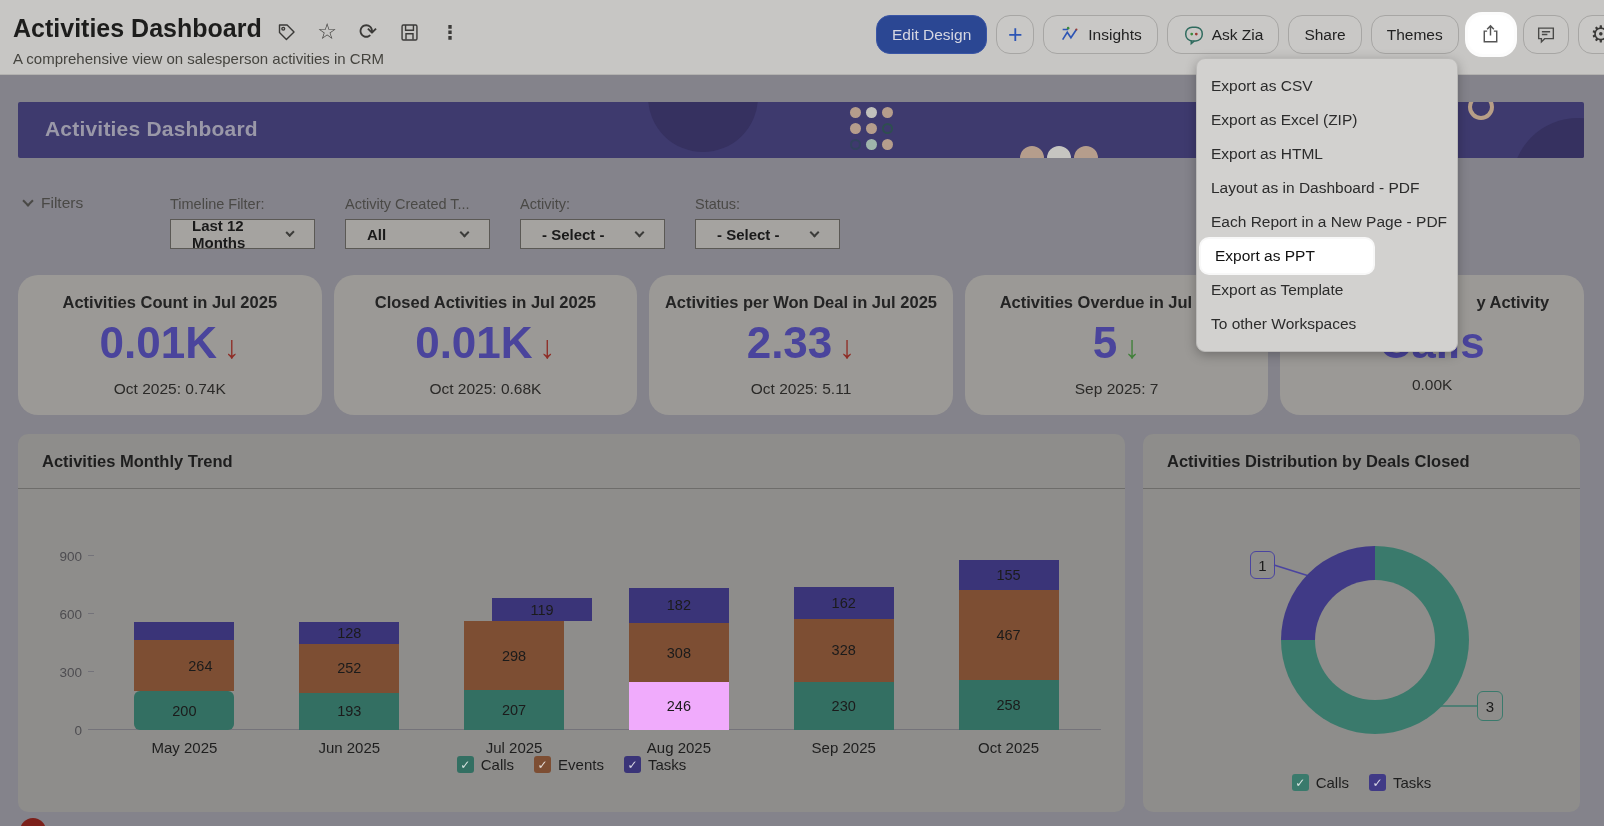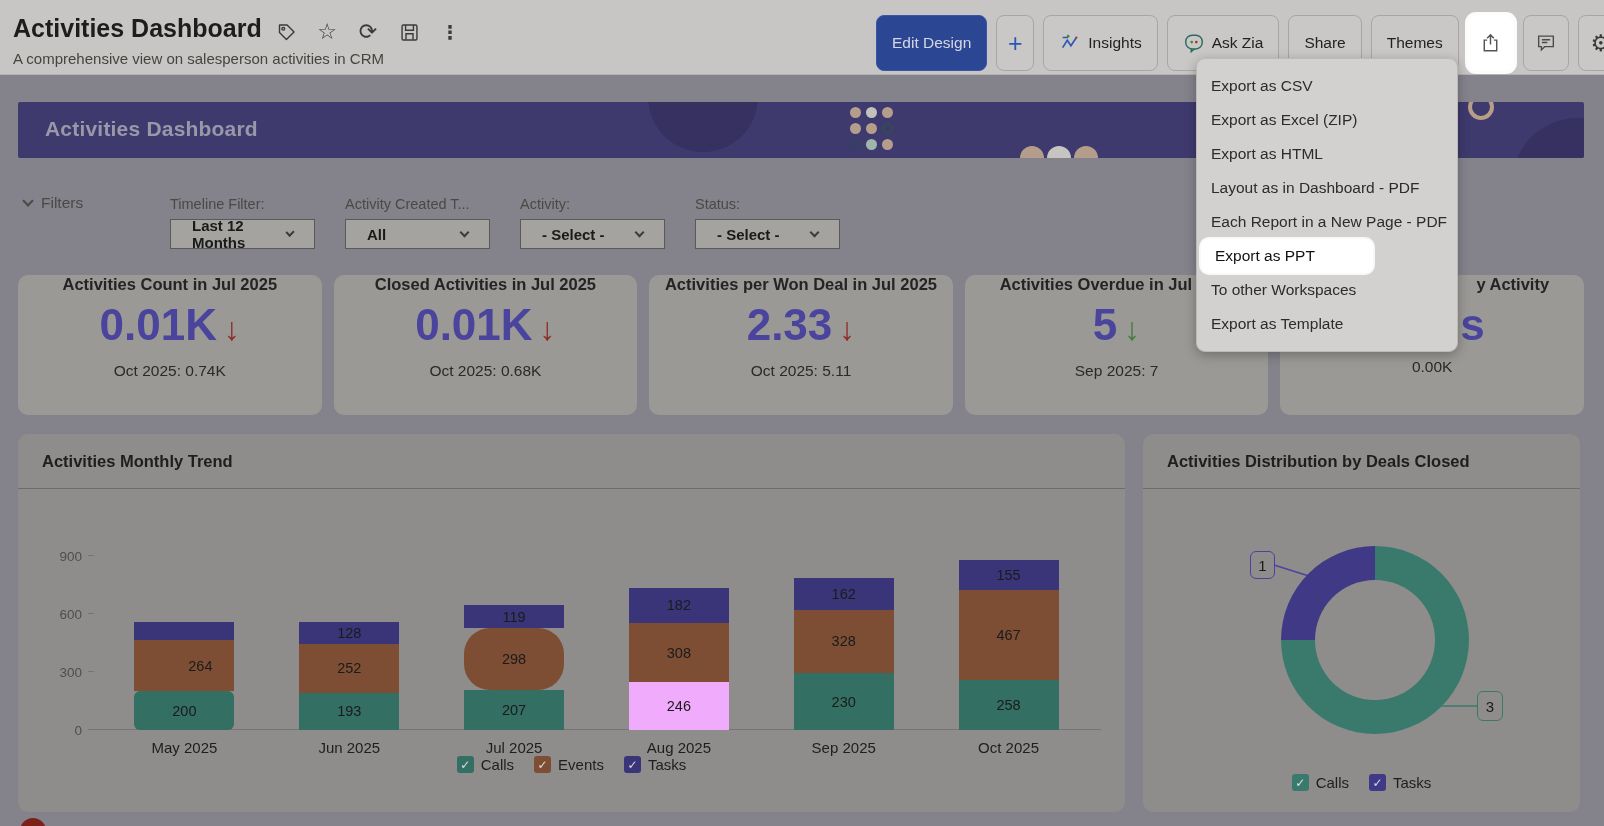--- a/index.html
+++ b/index.html
@@ -9,21 +9,21 @@
 
   
   .header { position:absolute; left:0; top:0; width:1604px; height:75px; background:#c7c6c4; border-bottom:1px solid #b3b2b0; z-index:30; }
   .hdr-title { position:absolute; left:13px; top:14px; font-size:25px; font-weight:700; color:#1d1d1c; }
   .hdr-sub { position:absolute; left:13px; top:50px; font-size:15px; color:#45443f; }
   .hdr-icons { position:absolute; left:274px; top:20px; display:flex; align-items:center; gap:17px; color:#3b3a38; }
   .hdr-icons .ic { width:24px; height:24px; display:flex; align-items:center; justify-content:center; font-size:22px; cursor:pointer; }
   .hdr-icons svg { stroke:#3b3a38; fill:none; stroke-width:1.6; }
 
   .hdr-btns { position:absolute; left:876px; top:15px; display:flex; gap:9px; align-items:center; }
-  .btn { height:56px; display:flex; align-items:center; gap:7px; padding:0 15px; background:#c9c8c6; border:1px solid #a7a6a4; border-radius:8px; font-size:15.5px; color:#222; white-space:nowrap; cursor:pointer; }
+  .btn { height:39px; display:flex; align-items:center; gap:7px; padding:0 15px; background:#c9c8c6; border:1px solid #a7a6a4; border-radius:14px; font-size:15.5px; color:#222; white-space:nowrap; cursor:pointer; }
   .btn.primary { background:#2b4793; border-color:#3a55a5; color:#d6d7e2; font-weight:400; }
   .btn.plusbtn { width:38px; justify-content:center; padding:0; color:#2d55b5; font-size:25px; font-weight:400; }
   .btn.iconbtn { width:46px; justify-content:center; padding:0; }
   .btn.iconbtn svg { stroke:#4a4a48; fill:none; stroke-width:1.5; }
   .btn.hl-export { background:#ffffff; border-color:#ffffff; box-shadow:0 0 0 3px rgba(255,255,255,.95); z-index:41; }
   .btn.hl-export svg { stroke:#555; }
   .gear-glyph { font-size:23px; color:#3b3a38; line-height:1; }
 
   
   .menu { position:absolute; left:1196px; top:58px; width:262px; background:#d2d1cf; border:1px solid #bbbab8; border-radius:9px; box-shadow:0 3px 12px rgba(0,0,0,.28); padding:10px 0; z-index:40; }
@@ -42,21 +42,21 @@
   .chev { width:8px; height:8px; border-right:2px solid #4a4946; border-bottom:2px solid #4a4946; transform:rotate(45deg); display:inline-block; margin-top:-4px; }
   .filter-fields { position:absolute; left:170px; top:0; display:flex; gap:30px;margin-top:16px; }
   .filter-field { width:145px; }
   .filter-label { font-size:14.5px; color:#4a4946; margin-bottom:7px; white-space:nowrap; overflow:hidden; text-overflow:ellipsis; }
   .filter-select { height:30px; background:#a5a3a0; border:1px solid #5b5955; display:flex; align-items:center; justify-content:space-between; padding:0 21px; cursor:pointer; }
   .filter-value { font-size:15px; font-weight:700; color:#1a1a1a; }
   .filter-select .chev { border-color:#3c3c3a; width:7px; height:7px; }
 
   
   .kpi-row { position:absolute; left:18px; top:275px; width:1566px; height:140px; display:flex; gap:12px; }
-  .kpi-card { flex:1; background:#9b9996; border-radius:10px; text-align:center; position:relative; }
+  .kpi-card { flex:1; background:#9b9996; border-radius:20px; padding-top:18px; text-align:center; position:relative; }
   .kpi-title { font-size:16.5px; font-weight:700; color:#242424; white-space:nowrap; overflow:hidden; padding:0 8px; }
   .kpi-partial .kpi-title { text-align:left; padding-left:196px; overflow:visible; }
   .kpi-value { margin-top:5px; font-size:44px; font-weight:700; color:#4a449c; line-height:52px; }
   .kpi-arrow { font-size:32px; font-weight:600; margin-left:7px; }
   .kpi-arrow.red { color:#8e2d26; }
   .kpi-arrow.green { color:#41803a; }
   .kpi-sub { margin-top:7px; font-size:15.5px; color:#2b2a28; }
 
   
   .chart-card { position:absolute; top:434px; height:378px; background:#8e8d8b; border-radius:10px; }
@@ -286,24 +286,24 @@
                 <span class="bar-val">128</span>
               </div>
             </div>
             <div class="bar-xlab">Jun 2025</div>
           </div>
           <div class="bar-col">
             <div class="bar-stack">
               <div class="bar-seg" style="height: 40px; background: rgb(51, 111, 98);">
                 <span class="bar-val">207</span>
               </div>
-              <div class="bar-seg" style="height: 62px; background: rgb(125, 78, 51); border-radius: 26px;">
+              <div class="bar-seg" style="height: 69px; background: rgb(125, 78, 51);">
                 <span class="bar-val">298</span>
               </div>
-              <div class="bar-seg" style="height: 23px; background: rgb(58, 52, 120);">
+              <div class="bar-seg" style="height: 23px; background: rgb(58, 52, 120); margin-left: 28px;">
                 <span class="bar-val">119</span>
               </div>
             </div>
             <div class="bar-xlab">Jul 2025</div>
           </div>
           <div class="bar-col">
             <div class="bar-stack">
               <div class="bar-seg" style="height: 47.6px; background: #f0abfc;">
                 <span class="bar-val">246</span>
               </div>
@@ -311,21 +311,21 @@
                 <span class="bar-val">308</span>
               </div>
               <div class="bar-seg" style="height: 35.2px; background: rgb(58, 52, 120);">
                 <span class="bar-val">182</span>
               </div>
             </div>
             <div class="bar-xlab">Aug 2025</div>
           </div>
           <div class="bar-col">
             <div class="bar-stack">
-              <div class="bar-seg" style="height: 57px; background: rgb(51, 111, 98);">
+              <div class="bar-seg" style="height: 48px; background: rgb(51, 111, 98);">
                 <span class="bar-val">230</span>
               </div>
               <div class="bar-seg" style="height: 63.4px; background: rgb(125, 78, 51);">
                 <span class="bar-val">328</span>
               </div>
               <div class="bar-seg" style="height: 31.3px; background: rgb(58, 52, 120);">
                 <span class="bar-val">162</span>
               </div>
             </div>
             <div class="bar-xlab">Sep 2025</div>
@@ -392,18 +392,18 @@
       </div>
   </div>
 
   <div class="menu" id="export-menu">
       <div class="menu-item">Export as CSV</div>
       <div class="menu-item">Export as Excel (ZIP)</div>
       <div class="menu-item">Export as HTML</div>
       <div class="menu-item">Layout as in Dashboard - PDF</div>
       <div class="menu-item">Each Report in a New Page - PDF</div>
       <div class="menu-item hl">Export as PPT</div>
+      <div class="menu-item">Export as Template</div>
       <div class="menu-item">To other Workspaces</div>
-      <div class="menu-item">Export as Template</div>
     </div>
 
   <div class="red-sliver"></div>
 </div>
 
 </body></html>

